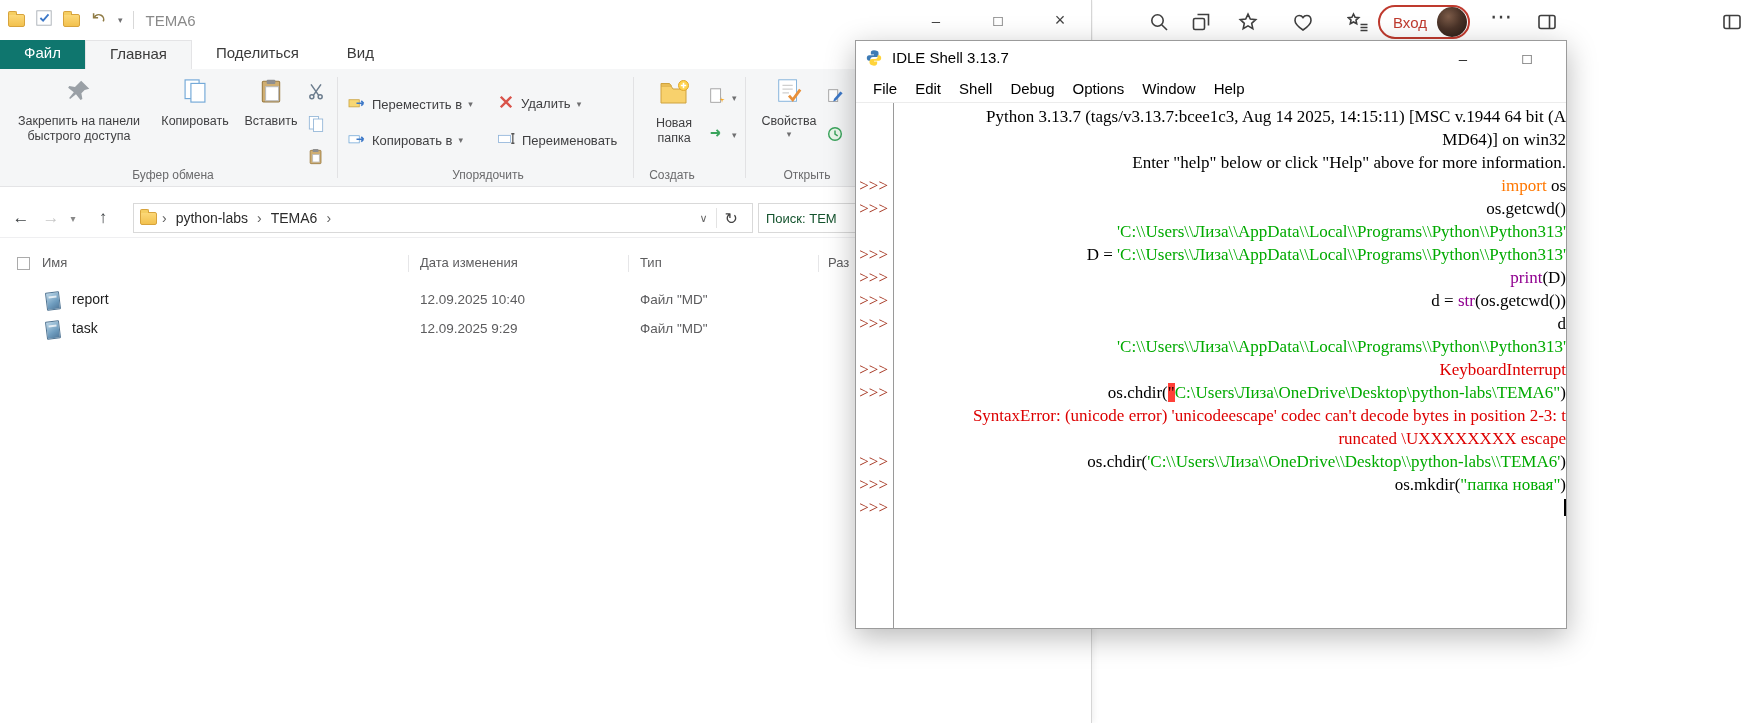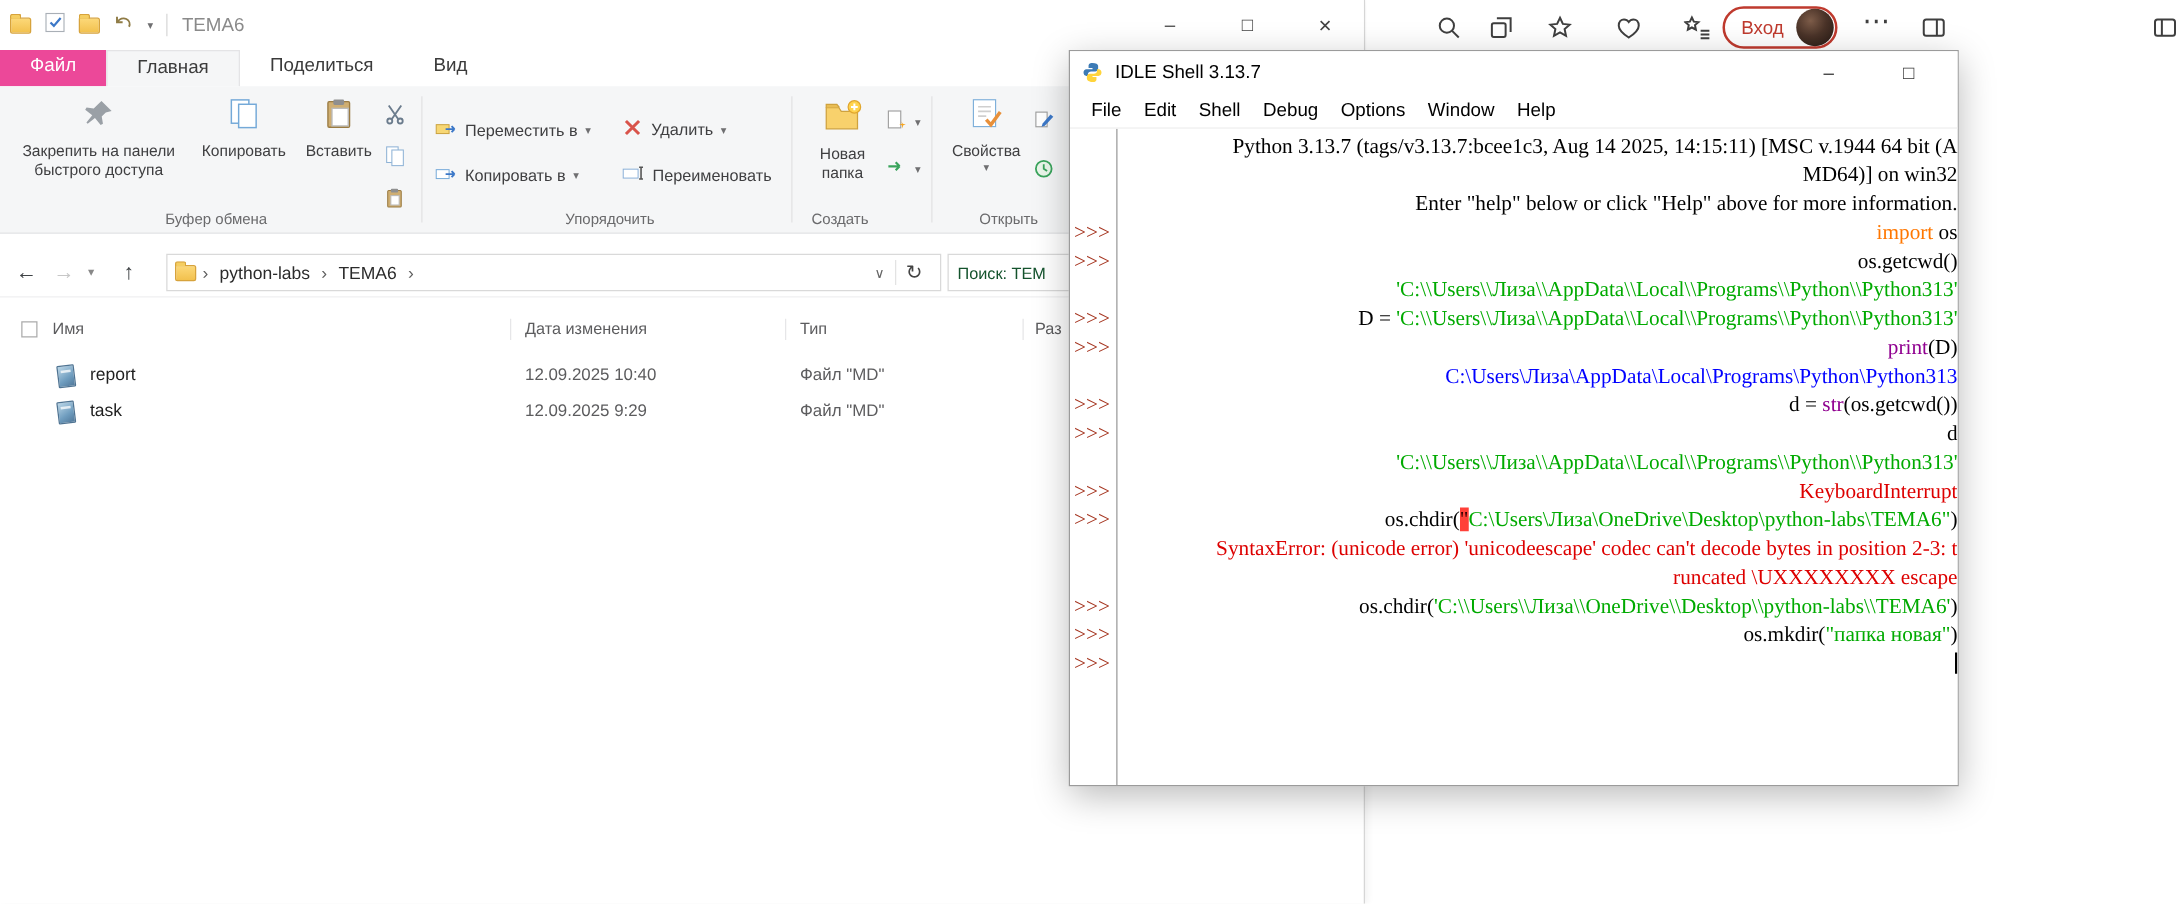--- a/index.html
+++ b/index.html
@@ -17,21 +17,21 @@
   .wc { width:62px; height:40px; display:flex; align-items:center; justify-content:center; font-size:15px; color:#444; }
   .wc-close { font-size:18px; }
 
   .mini-folder { position:relative; width:17px; height:13px; display:inline-block;
                  background:linear-gradient(#fcd878,#f2c14e); border:1px solid #d7a33c; border-radius:1px 2px 2px 2px; }
   .mini-folder::before { content:""; position:absolute; left:-1px; top:-4px; width:7px; height:3px;
                  background:#f5ce62; border:1px solid #d7a33c; border-bottom:none; border-radius:2px 2px 0 0; }
 
   .ex-tabs { position:absolute; top:40px; left:0; width:1092px; height:29px; background:#fff; display:flex; font-size:15px; }
   .tab { padding:4px 24px; color:#3b3b3b; }
-  .tab-file { background:#ec4899; color:#fff; padding:4px 24px; }
+  .tab-file { background:#0f766e; color:#fff; padding:4px 24px; }
   .tab-active { background:#f5f6f7; border:1px solid #e4e4e6; border-bottom:none; }
 
   .ex-ribbon { position:absolute; top:69px; left:0; width:1092px; height:118px;
                background:#f5f6f7; border-bottom:1px solid #e4e4e6; color:#3f3f41; }
   .rib-div { position:absolute; top:8px; bottom:8px; width:1px; background:#e2e2e4; }
   .grp-label { position:absolute; bottom:4px; font-size:12px; color:#6a6a6c; text-align:center; }
   .btn-big { position:absolute; text-align:center; font-size:12.5px; line-height:1.25; color:#3f3f41; }
   .btn-big .big-ico { display:block; margin:0 auto 4px auto; }
   .btn-row { position:absolute; display:flex; align-items:center; gap:6px; font-size:13px; color:#3f3f41; white-space:nowrap; }
   .dd { font-size:9px; color:#6f6f71; }
@@ -445,24 +445,20 @@
           </div>
           <div class="shell-line">
             <div class="gutter">&gt;&gt;&gt;</div>
             <div class="code"><span class="c-n">D = </span><span class="c-s">'C:\\Users\\Лиза\\AppData\\Local\\Programs\\Python\\Python313'</span></div>
           </div>
           <div class="shell-line">
             <div class="gutter">&gt;&gt;&gt;</div>
             <div class="code"><span class="c-b">print</span><span class="c-n">(D)</span></div>
           </div>
           <div class="shell-line">
-            <div class="gutter"></div>
-            <div class="code"><span class="c-o">C:\Users\Лиза\AppData\Local\Programs\Python\Python313</span></div>
-          </div>
-          <div class="shell-line">
             <div class="gutter">&gt;&gt;&gt;</div>
             <div class="code"><span class="c-n">d = </span><span class="c-b">str</span><span class="c-n">(os.getcwd())</span></div>
           </div>
           <div class="shell-line">
             <div class="gutter">&gt;&gt;&gt;</div>
             <div class="code"><span class="c-n">d</span></div>
           </div>
           <div class="shell-line">
             <div class="gutter"></div>
             <div class="code"><span class="c-s">'C:\\Users\\Лиза\\AppData\\Local\\Programs\\Python\\Python313'</span></div>

